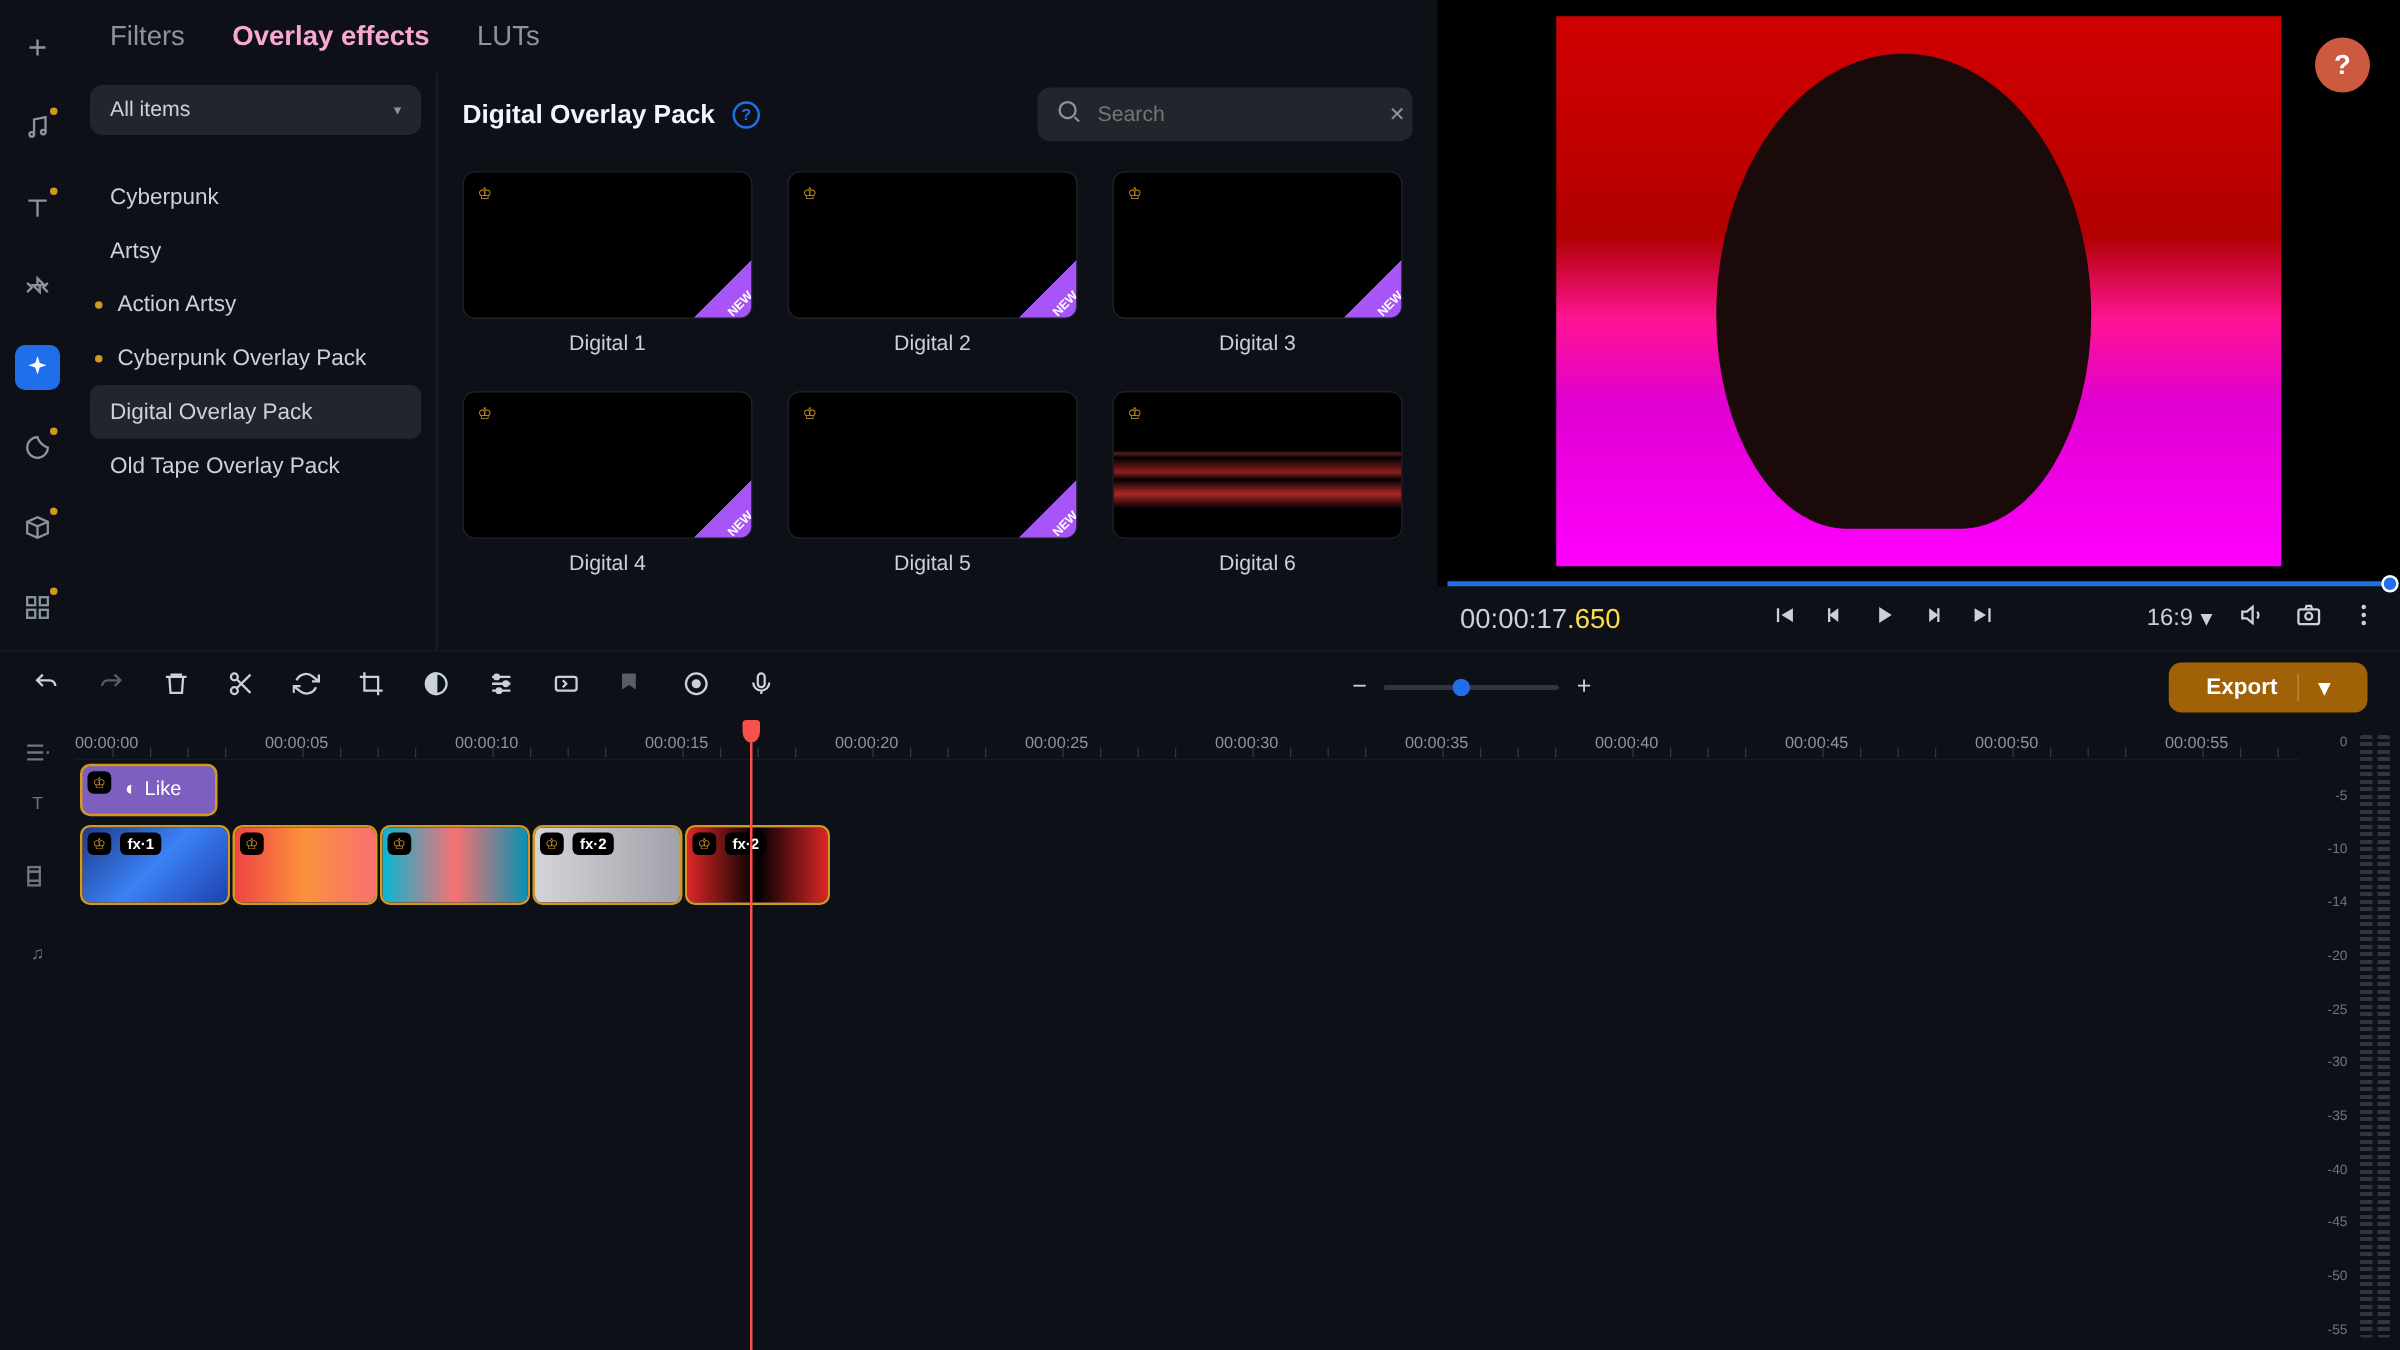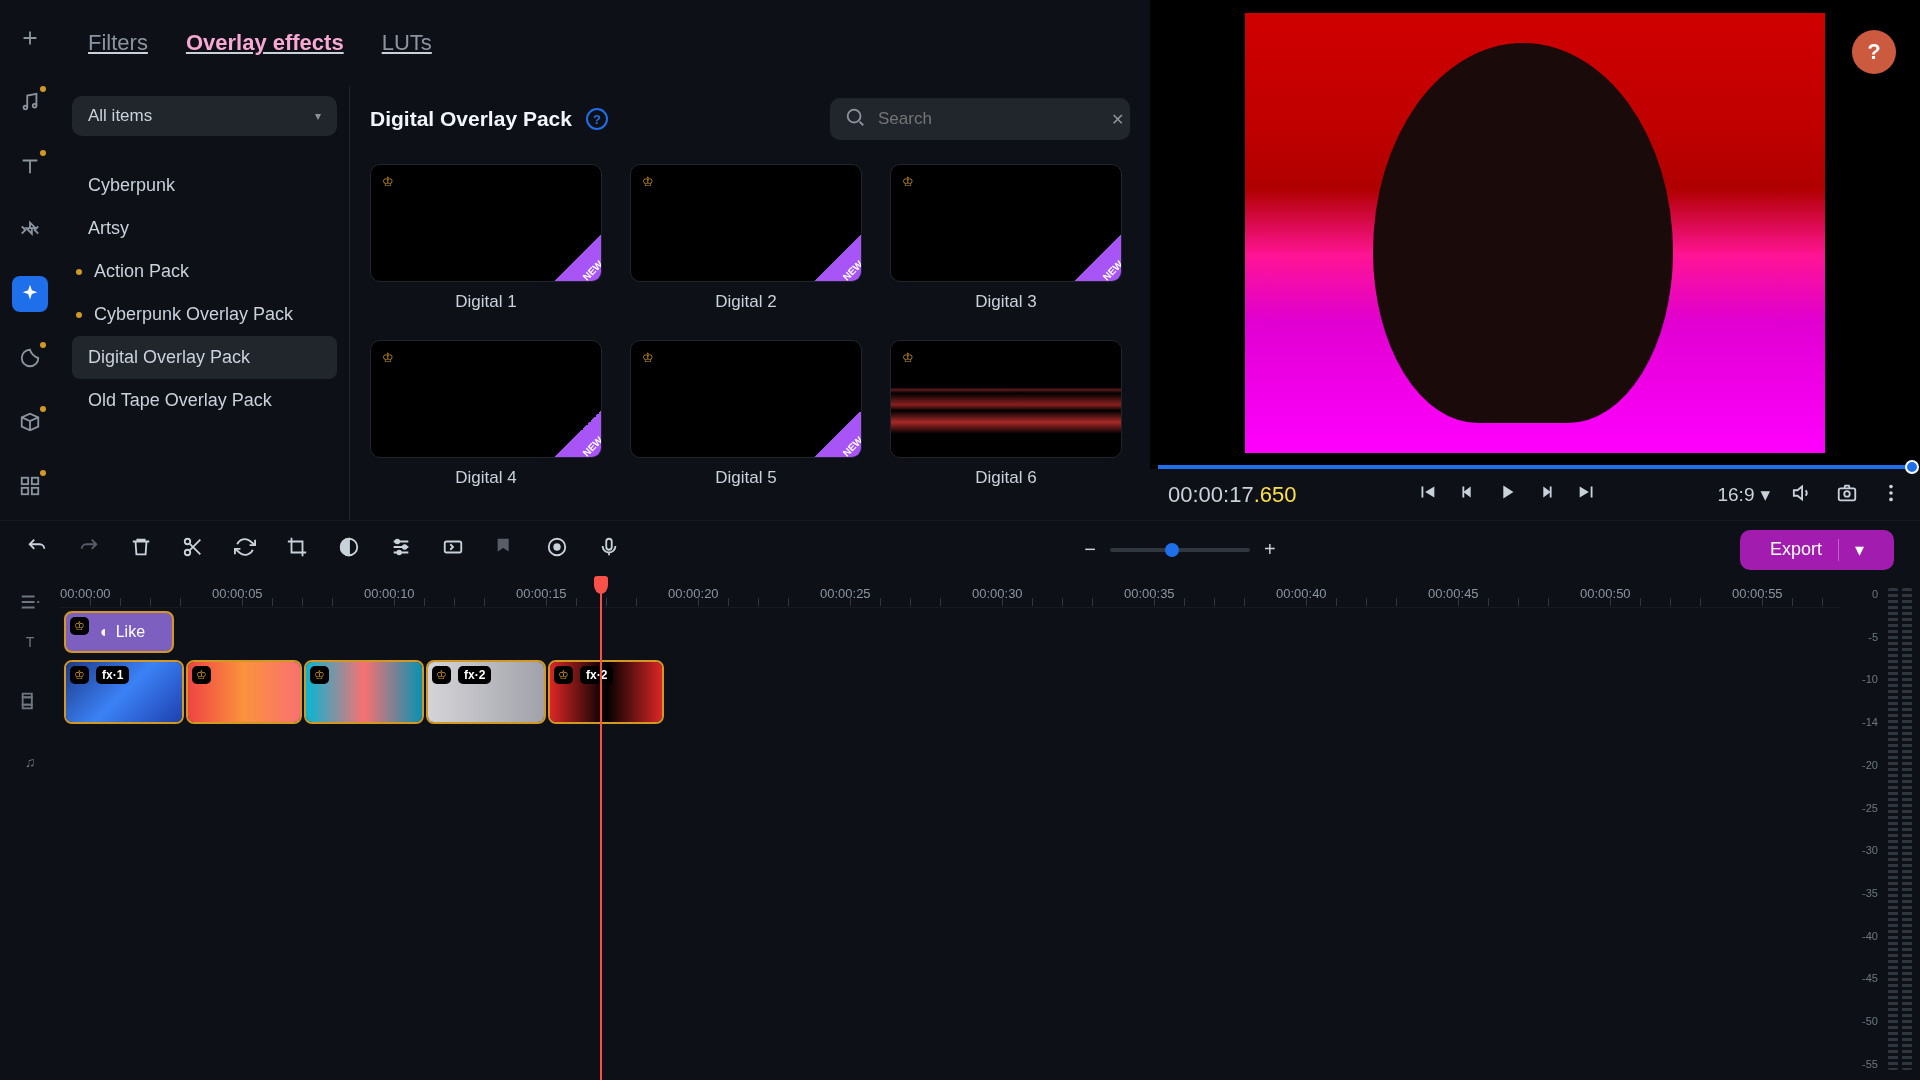--- a/index.html
+++ b/index.html
@@ -9,21 +9,21 @@
 .upper { display: flex; height: 520px; }
 
 
 .rail { width: 60px; background: #0d1117; display: flex; flex-direction: column; align-items: center; padding-top: 20px; gap: 28px; }
 .rail-item { width: 36px; height: 36px; display: flex; align-items: center; justify-content: center; color: #8b949e; cursor: pointer; position: relative; border-radius: 8px; }
 .rail-item.active { background: #1f6feb; color: #fff; }
 .rail-item .dot { position: absolute; top: 2px; right: 2px; width: 6px; height: 6px; background: #d29922; border-radius: 50%; }
 
 
 .browser { flex: 1; background: #0d1117; display: flex; flex-direction: column; }
-.tabs { display: flex; gap: 38px; padding: 30px 28px; font-size: 22px; text-decoration: underline; }
+.tabs { display: flex; gap: 38px; padding: 16px 28px; font-size: 22px; }
 .tab { color: #8b949e; cursor: pointer; font-weight: 500; }
 .tab.active { color: #f9a8d4; font-weight: 600; }
 
 .browser-body { display: flex; flex: 1; overflow: hidden; }
 .sidebar { width: 290px; padding: 10px 12px; border-right: 1px solid #21262d; }
 .dd { background: #21262d; border-radius: 10px; padding: 10px 16px; display: flex; justify-content: space-between; align-items: center; color: #c9d1d9; font-size: 17px; cursor: pointer; margin-bottom: 28px; }
 .dd .chev { font-size: 12px; color: #8b949e; }
 .cat { padding: 11px 16px; font-size: 18px; color: #c9d1d9; cursor: pointer; border-radius: 8px; position: relative; }
 .cat.sel { background: #21262d; }
 .cat .mdot { position: absolute; left: 4px; top: 50%; transform: translateY(-50%); width: 6px; height: 6px; background: #d29922; border-radius: 50%; display: none; }
@@ -68,21 +68,21 @@
 .help-btn { position: absolute; top: 30px; right: 24px; width: 44px; height: 44px; background: #cc5a3f; border-radius: 50%; display: flex; align-items: center; justify-content: center; color: #fff; font-size: 22px; font-weight: bold; cursor: pointer; z-index: 10; }
 
 
 .toolbar { height: 58px; background: #0d1117; display: flex; align-items: center; padding: 0 26px; gap: 30px; border-top: 1px solid #161b22; }
 .tb-group { display: flex; gap: 30px; align-items: center; }
 .tb-spacer { flex: 1; }
 .tb-btn { color: #c9d1d9; cursor: pointer; font-size: 20px; }
 .zoom { display: flex; align-items: center; gap: 14px; }
 .zoom-track { width: 140px; height: 4px; background: #30363d; border-radius: 2px; position: relative; }
 .zoom-knob { position: absolute; left: 44%; top: 50%; transform: translate(-50%, -50%); width: 14px; height: 14px; background: #1f6feb; border-radius: 50%; }
-.export-btn { background: #a21caf; color: #fff; border-radius: 10px; padding: 9px 30px; font-size: 18px; font-weight: 400; display: flex; align-items: center; gap: 16px; cursor: pointer; }
+.export-btn { background: #a16207; color: #fff; border-radius: 10px; padding: 9px 30px; font-size: 18px; font-weight: 700; display: flex; align-items: center; gap: 16px; cursor: pointer; }
 .export-btn .sep { width: 1px; height: 22px; background: rgba(255,255,255,0.3); }
 
 
 .timeline { flex: 1; display: flex; background: #0d1117; }
 .tl-left { width: 60px; display: flex; flex-direction: column; padding-top: 10px; }
 .tl-left-row { height: 48px; display: flex; flex-direction: column; align-items: center; justify-content: center; gap: 4px; color: #6e7681; font-size: 14px; }
 .tl-left-row.tall { height: 72px; }
 .tl-main { flex: 1; position: relative; }
 .ruler { height: 30px; display: flex; position: relative; font-size: 13px; color: #8b949e; font-family: monospace; border-bottom: 1px solid #161b22; }
 .tick-major { position: absolute; top: 8px; }
@@ -177,21 +177,21 @@
       </div>
       <div class="browser-body">
         <div class="sidebar">
           <div class="dd">
             <span>All items</span>
             <span class="chev">▾</span>
           </div>
           <div id="cats">
               <div class="cat"><span>Cyberpunk</span></div>
               <div class="cat"><span>Artsy</span></div>
-              <div class="cat has-dot"><span class="mdot"></span><span>Action Pack</span></div>
+              <div class="cat has-dot"><span class="mdot"></span><span>Action Artsy</span></div>
               <div class="cat has-dot"><span class="mdot"></span><span>Cyberpunk Overlay Pack</span></div>
               <div class="cat sel"><span>Digital Overlay Pack</span></div>
               <div class="cat"><span>Old Tape Overlay Pack</span></div>
             </div>
         </div>
         <div class="content">
           <div class="content-head">
             <div class="ch-title">
               <span>Digital Overlay Pack</span>
               <span class="info-circle">?</span>

